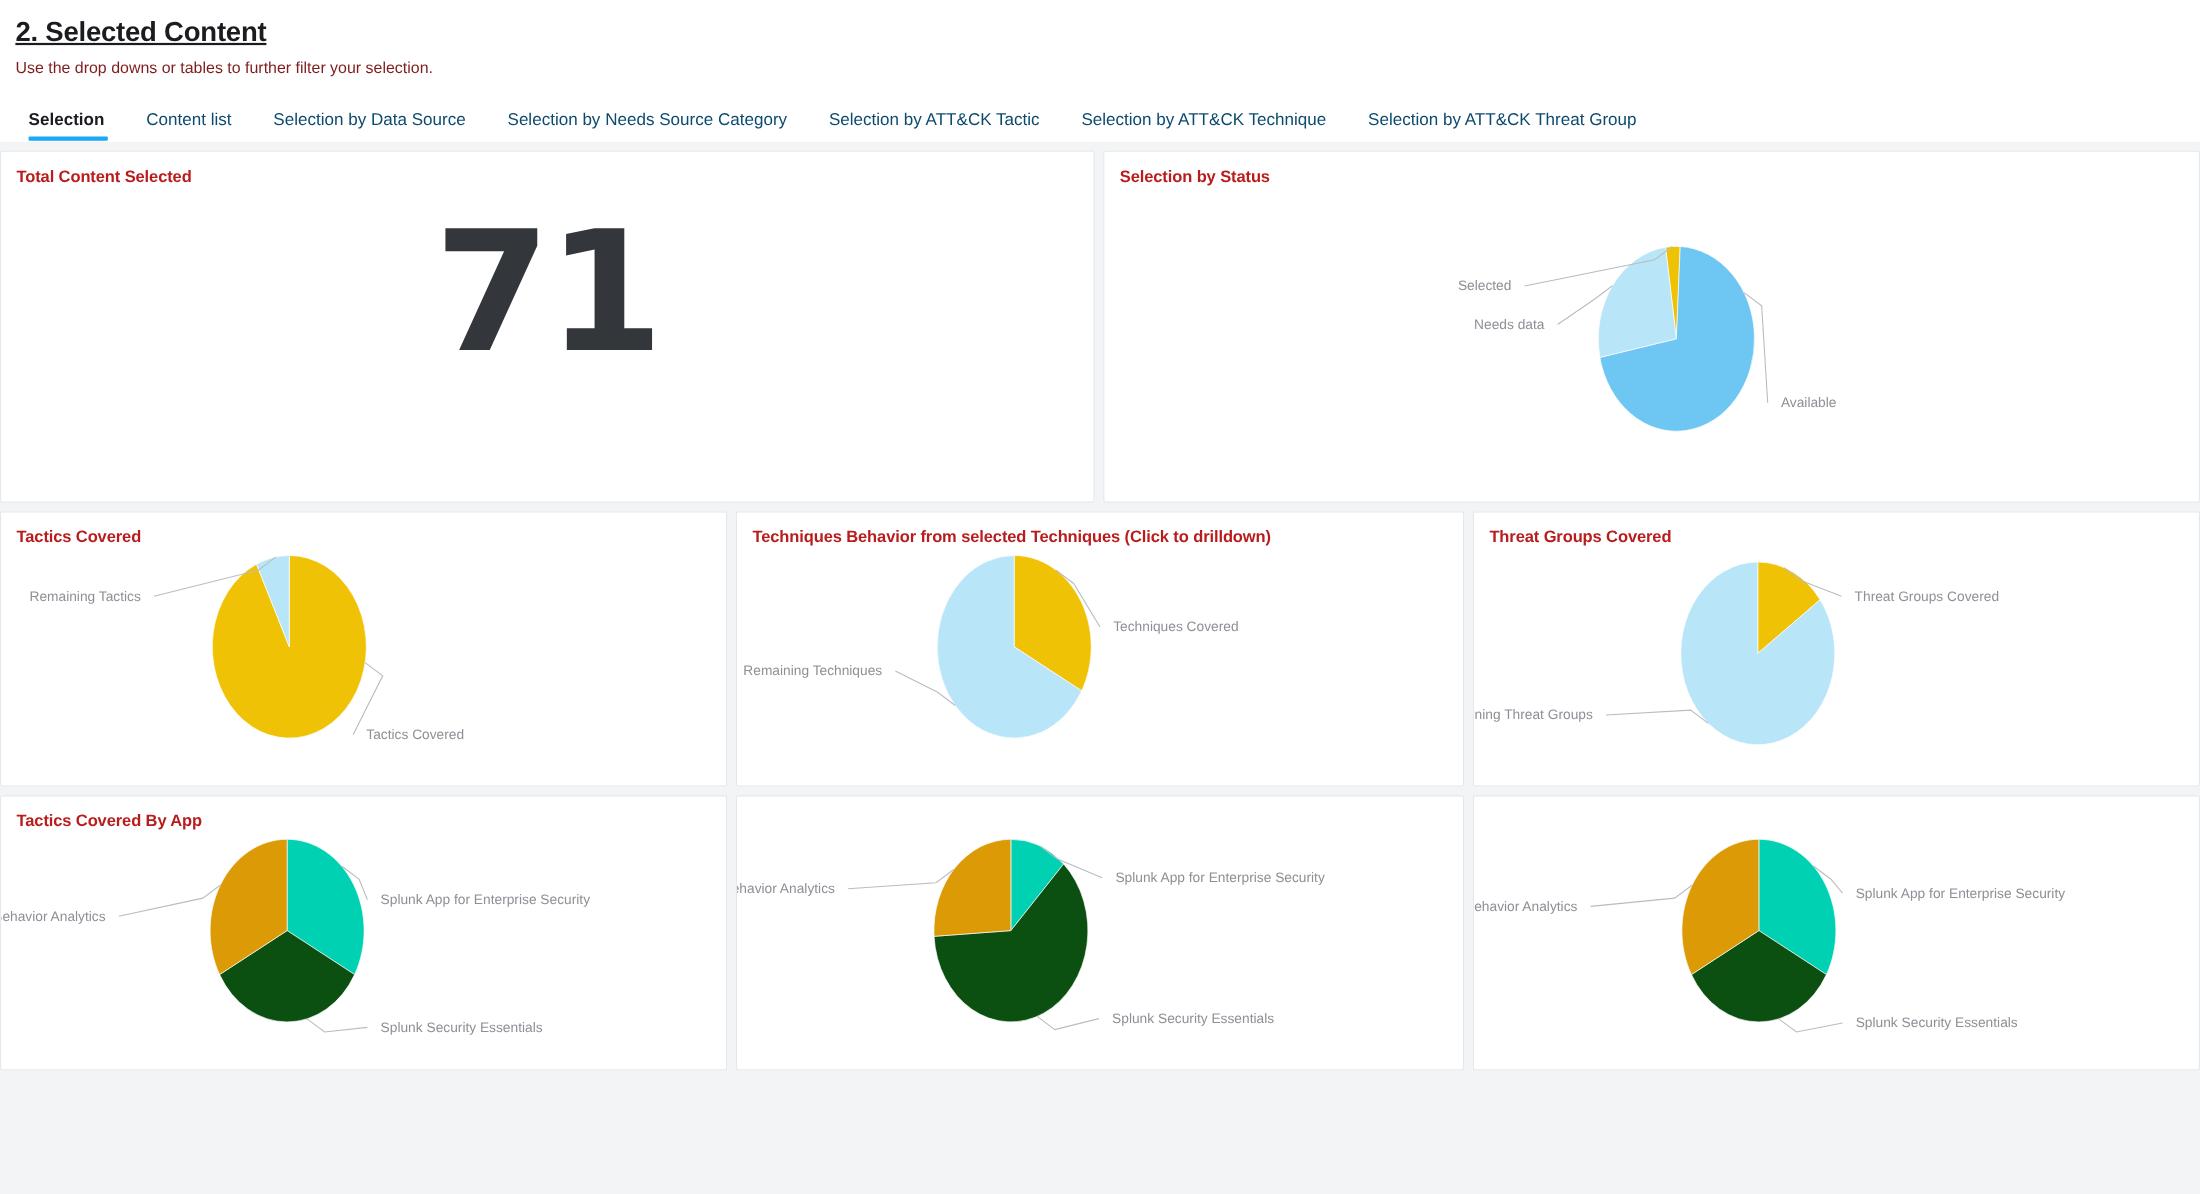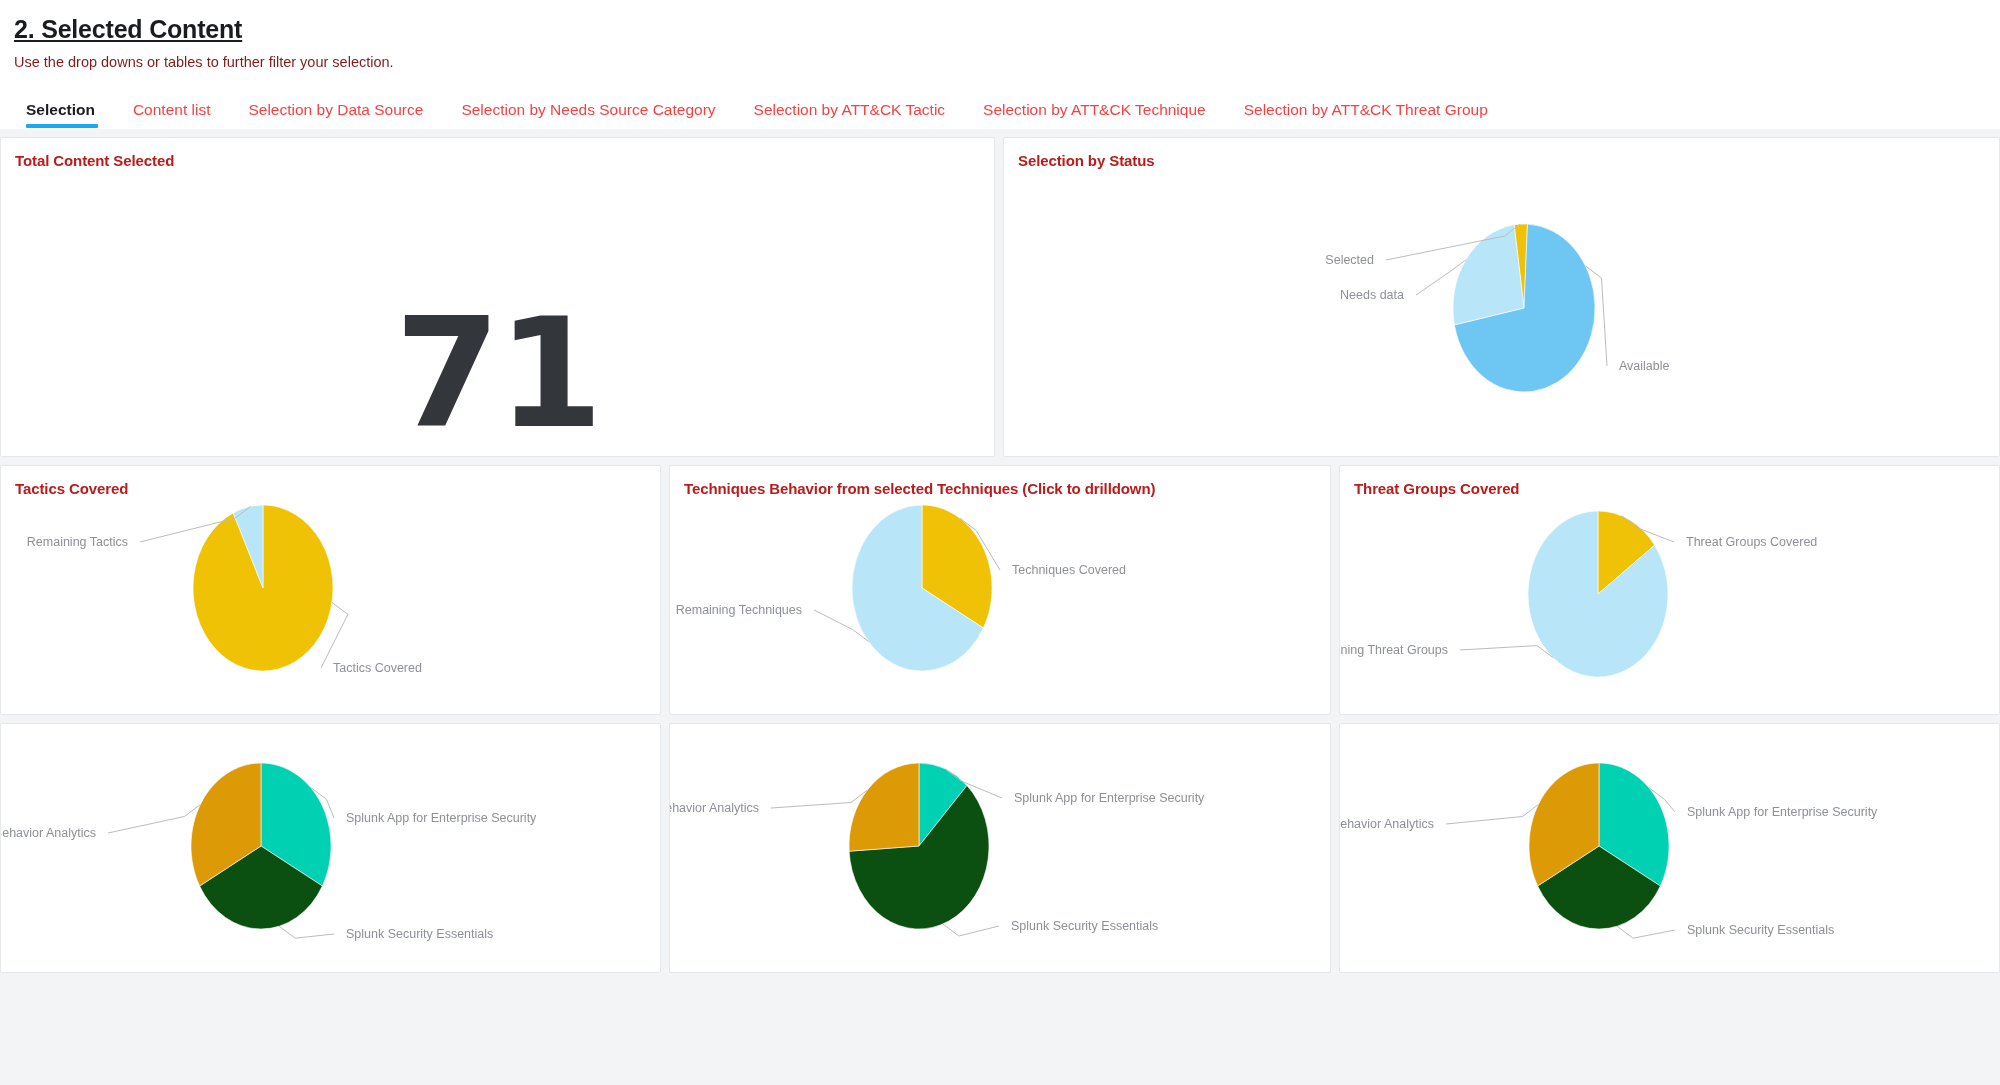--- a/index.html
+++ b/index.html
@@ -40,21 +40,21 @@
   
   .tabs {
     display: flex;
     align-items: flex-end;
     margin: 19px 0 0 14px;
     height: 39px;
     background: #ffffff;
   }
   .tab {
     font-size: 15.5px;
-    color: #ef4444;
+    color: #0c4a6e;
     padding: 0 19px 11px 19px;
     position: relative;
     cursor: pointer;
     white-space: nowrap;
     line-height: 1;
   }
   .tab:first-child { padding-left: 12px; }
   .tab.active {
     color: #1a1c20;
     font-weight: bold;
@@ -105,21 +105,21 @@
   .row23 .panel { width: 663px; height: 250px; }
   .row23 .panel.mid { width: 664px; }
 
   
   .bignum-wrap {
     position: absolute;
     left: 0; right: 0;
     top: 52px;
     height: 260px;
     display: flex;
-    align-items: flex-end;
+    align-items: flex-start;
     justify-content: center;
   }
   .bignum {
     font-family: "DejaVu Sans", sans-serif;
     font-size: 152px;
     font-weight: bold;
     color: #33363b;
     line-height: 1;
     letter-spacing: -3px;
   }
@@ -235,20 +235,21 @@
               <text class="lbl" x="108" y="188" text-anchor="end">Remaining Threat Groups</text>
             </svg>
           </div>
       </div>
 
     </div>
 
     <div class="row row23">
 
       <div class="panel">
+        <div class="panel-title">Tactics Covered By App</div>
         <div class="chart-area">
             <svg class="chart-svg" width="663" height="250" viewBox="0 0 663 250">
               <path d="M 260 122 L 260 39 A 70 83 0 0 1 321.34146760307044 161.98555495044238 Z" fill="#00d1b2" stroke="#ffffff" stroke-width="0.6"></path>
               <path d="M 260 122 L 321.34146760307044 161.98555495044238 A 70 83 0 0 1 198.65853239692956 161.98555495044235 Z" fill="#0b4f11" stroke="#ffffff" stroke-width="0.6"></path>
               <path d="M 260 122 L 198.65853239692956 161.98555495044235 A 70 83 0 0 1 260 39 Z" fill="#dc9a07" stroke="#ffffff" stroke-width="0.6"></path>
               <path class="leader" d="M 309.5 63.3 L 325.5 75.3 L 333.0 94.0"></path>
               <text class="lbl" x="345" y="98" text-anchor="start">Splunk App for Enterprise Security</text>
               <path class="leader" d="M 278.1 202.2 L 294.1 214.2 L 333.0 210.0"></path>
               <text class="lbl" x="345" y="214" text-anchor="start">Splunk Security Essentials</text>
               <path class="leader" d="M 199.4 80.5 L 183.4 92.5 L 107.0 109.0"></path>

